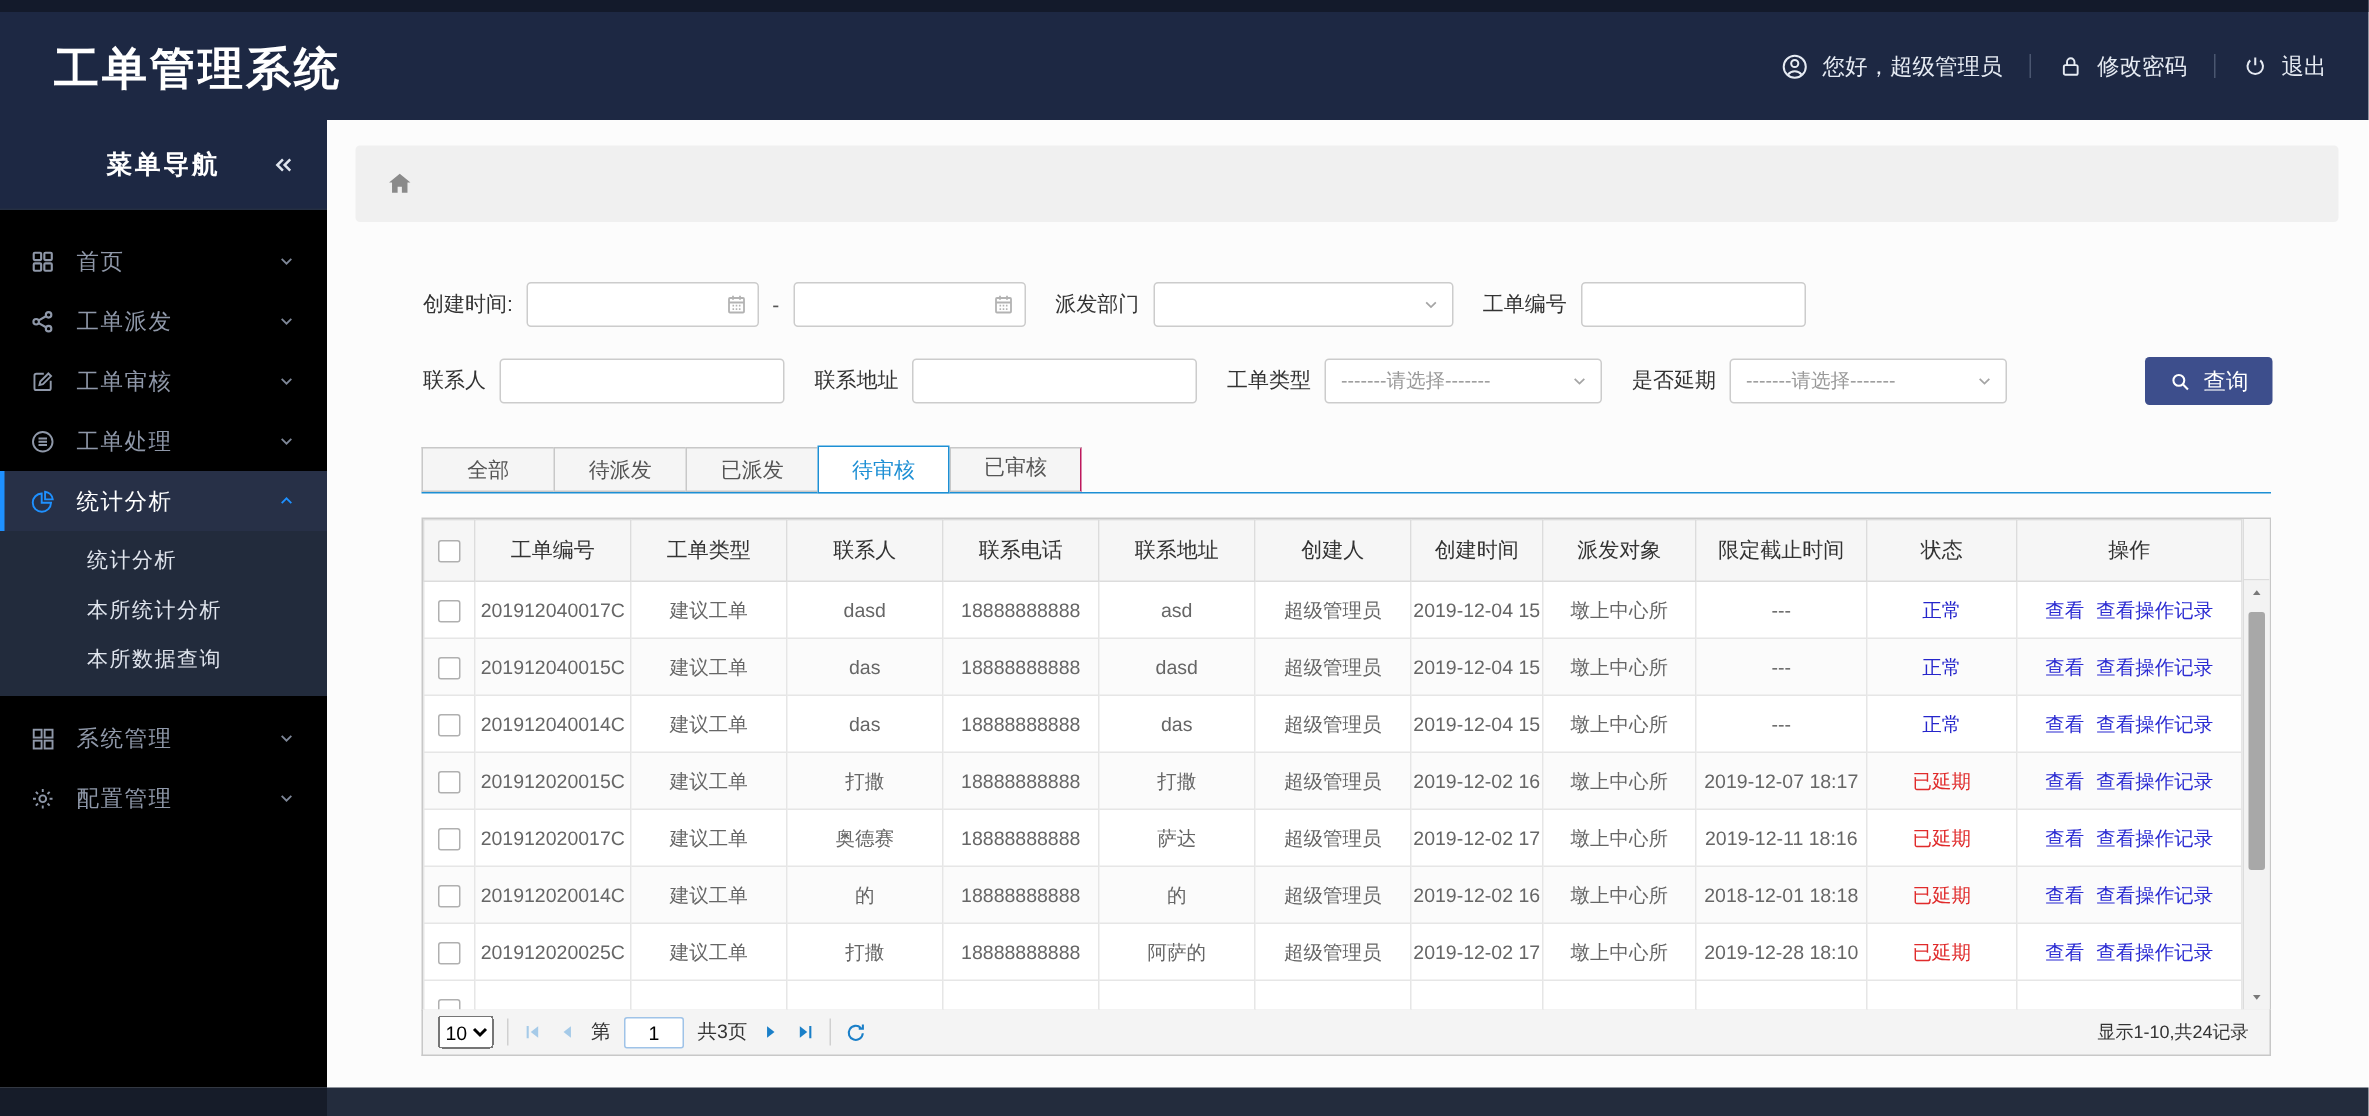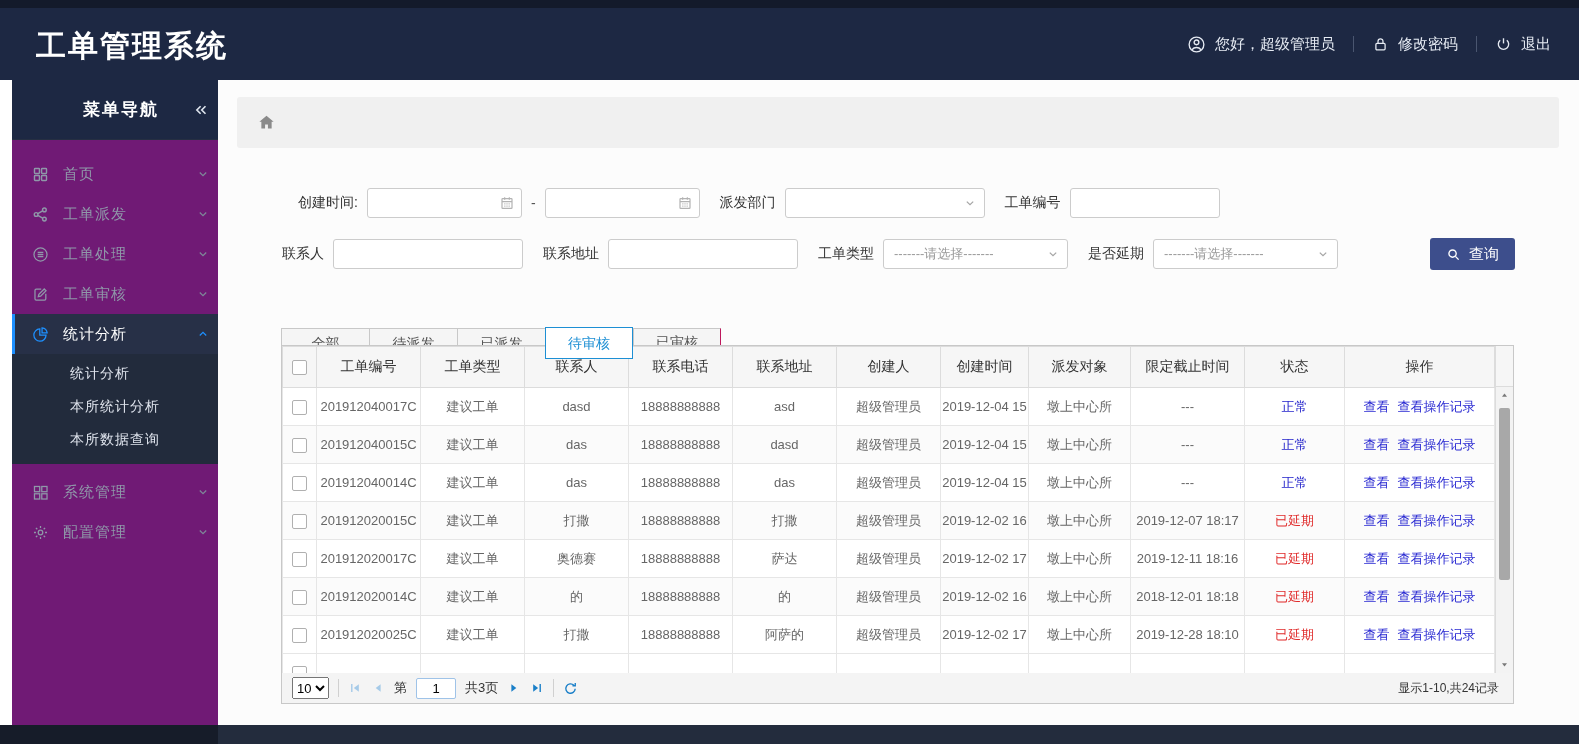--- a/index.html
+++ b/index.html
@@ -10,55 +10,55 @@
 
   
   .topbar { position:absolute; left:0; top:0; width:1579px; height:80px; background:#1d2843; z-index:5; }
   .topbar::before { content:''; position:absolute; left:0; top:0; right:0; height:8px; background:#131a2b; }
   .topbar-title { position:absolute; left:36px; top:26px; font-size:30px; font-weight:bold; color:#fff; letter-spacing:2px; }
   .topbar-right { position:absolute; right:28px; top:8px; height:72px; display:flex; align-items:center; gap:18px; color:#e6ebf3; font-size:15px; }
   .tb-chip { display:flex; align-items:center; gap:9px; cursor:pointer; white-space:nowrap; }
   .tb-divider { width:1px; height:16px; background:#4a5670; }
 
   
-  .sidebar { position:absolute; left:12px; top:80px; width:218px; height:645px; background:#701a75; }
+  .sidebar { position:absolute; left:0; top:80px; width:218px; height:645px; background:#000000; }
   .sidebar-head { height:60px; background:#1d2843; display:flex; align-items:center; justify-content:center; position:relative; color:#fff; font-size:17px; font-weight:bold; letter-spacing:2px; border-bottom:1px solid #252f42; }
   .sidebar-head .collapse { position:absolute; right:20px; top:50%; transform:translateY(-50%); color:#dfe5ee; cursor:pointer; }
   .menu { padding-top:14px; }
   .menu-item { height:40px; display:flex; align-items:center; padding:0 20px; color:#8f98a9; font-size:15px; position:relative; cursor:pointer; }
   .menu-item .menu-label { margin-left:14px; flex:1; letter-spacing:1px; }
   .menu-item .chev { margin-left:auto; color:#7e8798; }
   .menu-item.active { color:#fff; background:#273047; }
   .menu-item.active::before { content:''; position:absolute; left:0; top:0; bottom:0; width:3px; background:#1e90ff; }
   .menu-item.active .ico, .menu-item.active .chev { color:#1e90ff; }
   .submenu { background:#222b3c; padding:3px 0 8px; margin-bottom:8px; }
   .sub-item { height:33px; line-height:33px; padding-left:58px; color:#e0e5ee; font-size:14px; letter-spacing:1px; cursor:pointer; }
   .sub-item.selected { background:#575f80; color:#fff; }
 
   
   .main { position:absolute; left:218px; top:80px; width:1361px; height:645px; background:#fcfcfc; }
   .breadcrumb { position:absolute; left:19px; top:17px; width:1322px; height:51px; background:#f0f0f0; border-radius:3px; display:flex; align-items:center; padding-left:20px; color:#8a8a8a; }
 
   .filter-row { position:absolute; display:flex; align-items:center; color:#333; font-size:14px; }
-  .fr1 { left:80px; top:108px; }
+  .fr1 { left:64px; top:108px; }
   .fr2 { left:64px; top:158px; width:1233px; }
   .f-label { margin-right:9px; white-space:nowrap; }
   .ml { margin-left:20px; }
   .f-input { height:30px; border:1px solid #ccc; border-radius:3px; background:#fff; font-size:13px; padding:0 8px; color:#333; outline:none; }
   .w155 { width:155px; } .w150 { width:150px; } .w190 { width:190px; }
   .date-wrap { position:relative; display:inline-flex; }
   .date-wrap .cal { position:absolute; right:7px; top:50%; transform:translateY(-50%); color:#b3b3b3; cursor:pointer; }
   .date-wrap .f-input { padding-right:28px; }
   .dash { margin:0 9px; color:#555; }
   .f-select { height:30px; border:1px solid #ccc; border-radius:3px; background:#fff; display:flex; align-items:center; padding:0 26px 0 10px; position:relative; color:#999; font-size:13px; cursor:pointer; white-space:nowrap; }
   .f-select .chev { position:absolute; right:7px; color:#a5a5a5; }
   .w200 { width:200px; } .w185 { width:185px; }
   .search-btn { margin-left:auto; height:32px; min-width:80px; padding:0 16px; background:#3d4e8c; color:#fff; border:none; border-radius:3px; display:flex; align-items:center; justify-content:center; gap:8px; font-size:15px; cursor:pointer; font-family:inherit; }
 
-  .tabs { position:absolute; left:63px; top:217px; width:1233px; display:flex; align-items:flex-end; border-bottom:1px solid #1d8fd4;margin-top:30px; }
+  .tabs { position:absolute; left:63px; top:217px; width:1233px; display:flex; align-items:flex-end; border-bottom:1px solid #1d8fd4; }
   .tab { width:88px; height:30px; line-height:29px; text-align:center; font-size:14px; color:#555; background:#f5f5f5; border:1px solid #c8c8c8; border-right:none; cursor:pointer; }
   .tab:last-child { border-right:1px solid #be185d;font-family:Liberation Mono, monospace; }
   .tab.active { background:#fff; color:#1d8fd4; border:1px solid #1d8fd4; height:32px; line-height:31px; margin-bottom:-1px; position:relative; z-index:2; }
 
   .table-area { position:absolute; left:63px; top:265px; width:1233px; height:329px; border:1px solid #c8c8c8; background:#fff; display:flex; overflow:hidden; }
   .grid { width:1212px; border-collapse:collapse; table-layout:fixed; }
   .grid th { background:#f6f6f6; height:41px; font-size:14px; color:#333; font-weight:normal; border:1px solid #dcdcdc; overflow:hidden; white-space:nowrap; }
   .grid td { height:38px; font-size:13px; color:#666; text-align:center; border:1px solid #e6e6e6; background:#fff; overflow:hidden; white-space:nowrap; }
   .grid tr.alt td { background:#fbfbfb; }
   .checkbox { display:inline-block; width:15px; height:15px; border:1px solid #b0b0b0; border-radius:2px; background:#fff; vertical-align:middle; cursor:pointer; }
@@ -164,39 +164,39 @@
         <span class="menu-label">工单派发</span>
         <span class="ico chev">
           <svg width="14" height="14" viewBox="0 0 24 24" fill="none" stroke="currentColor" stroke-width="2.1">
             <polyline points="6.5 9.5 12 15 17.5 9.5"></polyline>
           </svg>
         </span>
       </div>
       <div class="menu-item">
         <span class="ico">
           <svg width="17" height="17" viewBox="0 0 24 24" fill="none" stroke="currentColor" stroke-width="1.8">
+            <path d="M13 4.5H6a1.8 1.8 0 0 0-1.8 1.8V18A1.8 1.8 0 0 0 6 19.8h11.7A1.8 1.8 0 0 0 19.5 18v-7"></path>
+            <path d="M17.3 4.2l2.5 2.5-7.6 7.6-3.3 0.8 0.8-3.3z"></path>
+          </svg>
+        </span>
+        <span class="menu-label">工单审核</span>
+        <span class="ico chev">
+          <svg width="14" height="14" viewBox="0 0 24 24" fill="none" stroke="currentColor" stroke-width="2.1">
+            <polyline points="6.5 9.5 12 15 17.5 9.5"></polyline>
+          </svg>
+        </span>
+      </div>
+      <div class="menu-item">
+        <span class="ico">
+          <svg width="17" height="17" viewBox="0 0 24 24" fill="none" stroke="currentColor" stroke-width="1.8">
             <circle cx="12" cy="12" r="9.2"></circle>
             <path d="M8 9h8M8 12h8M8 15h8"></path>
           </svg>
         </span>
         <span class="menu-label">工单处理</span>
-        <span class="ico chev">
-          <svg width="14" height="14" viewBox="0 0 24 24" fill="none" stroke="currentColor" stroke-width="2.1">
-            <polyline points="6.5 9.5 12 15 17.5 9.5"></polyline>
-          </svg>
-        </span>
-      </div>
-      <div class="menu-item">
-        <span class="ico">
-          <svg width="17" height="17" viewBox="0 0 24 24" fill="none" stroke="currentColor" stroke-width="1.8">
-            <path d="M13 4.5H6a1.8 1.8 0 0 0-1.8 1.8V18A1.8 1.8 0 0 0 6 19.8h11.7A1.8 1.8 0 0 0 19.5 18v-7"></path>
-            <path d="M17.3 4.2l2.5 2.5-7.6 7.6-3.3 0.8 0.8-3.3z"></path>
-          </svg>
-        </span>
-        <span class="menu-label">工单审核</span>
         <span class="ico chev">
           <svg width="14" height="14" viewBox="0 0 24 24" fill="none" stroke="currentColor" stroke-width="2.1">
             <polyline points="6.5 9.5 12 15 17.5 9.5"></polyline>
           </svg>
         </span>
       </div>
       <div class="menu-item active">
         <span class="ico">
           <svg width="17" height="17" viewBox="0 0 24 24" fill="none" stroke="currentColor" stroke-width="1.8">
             <path d="M11 4.2a8.6 8.6 0 1 0 8.8 8.8H11z"></path>

